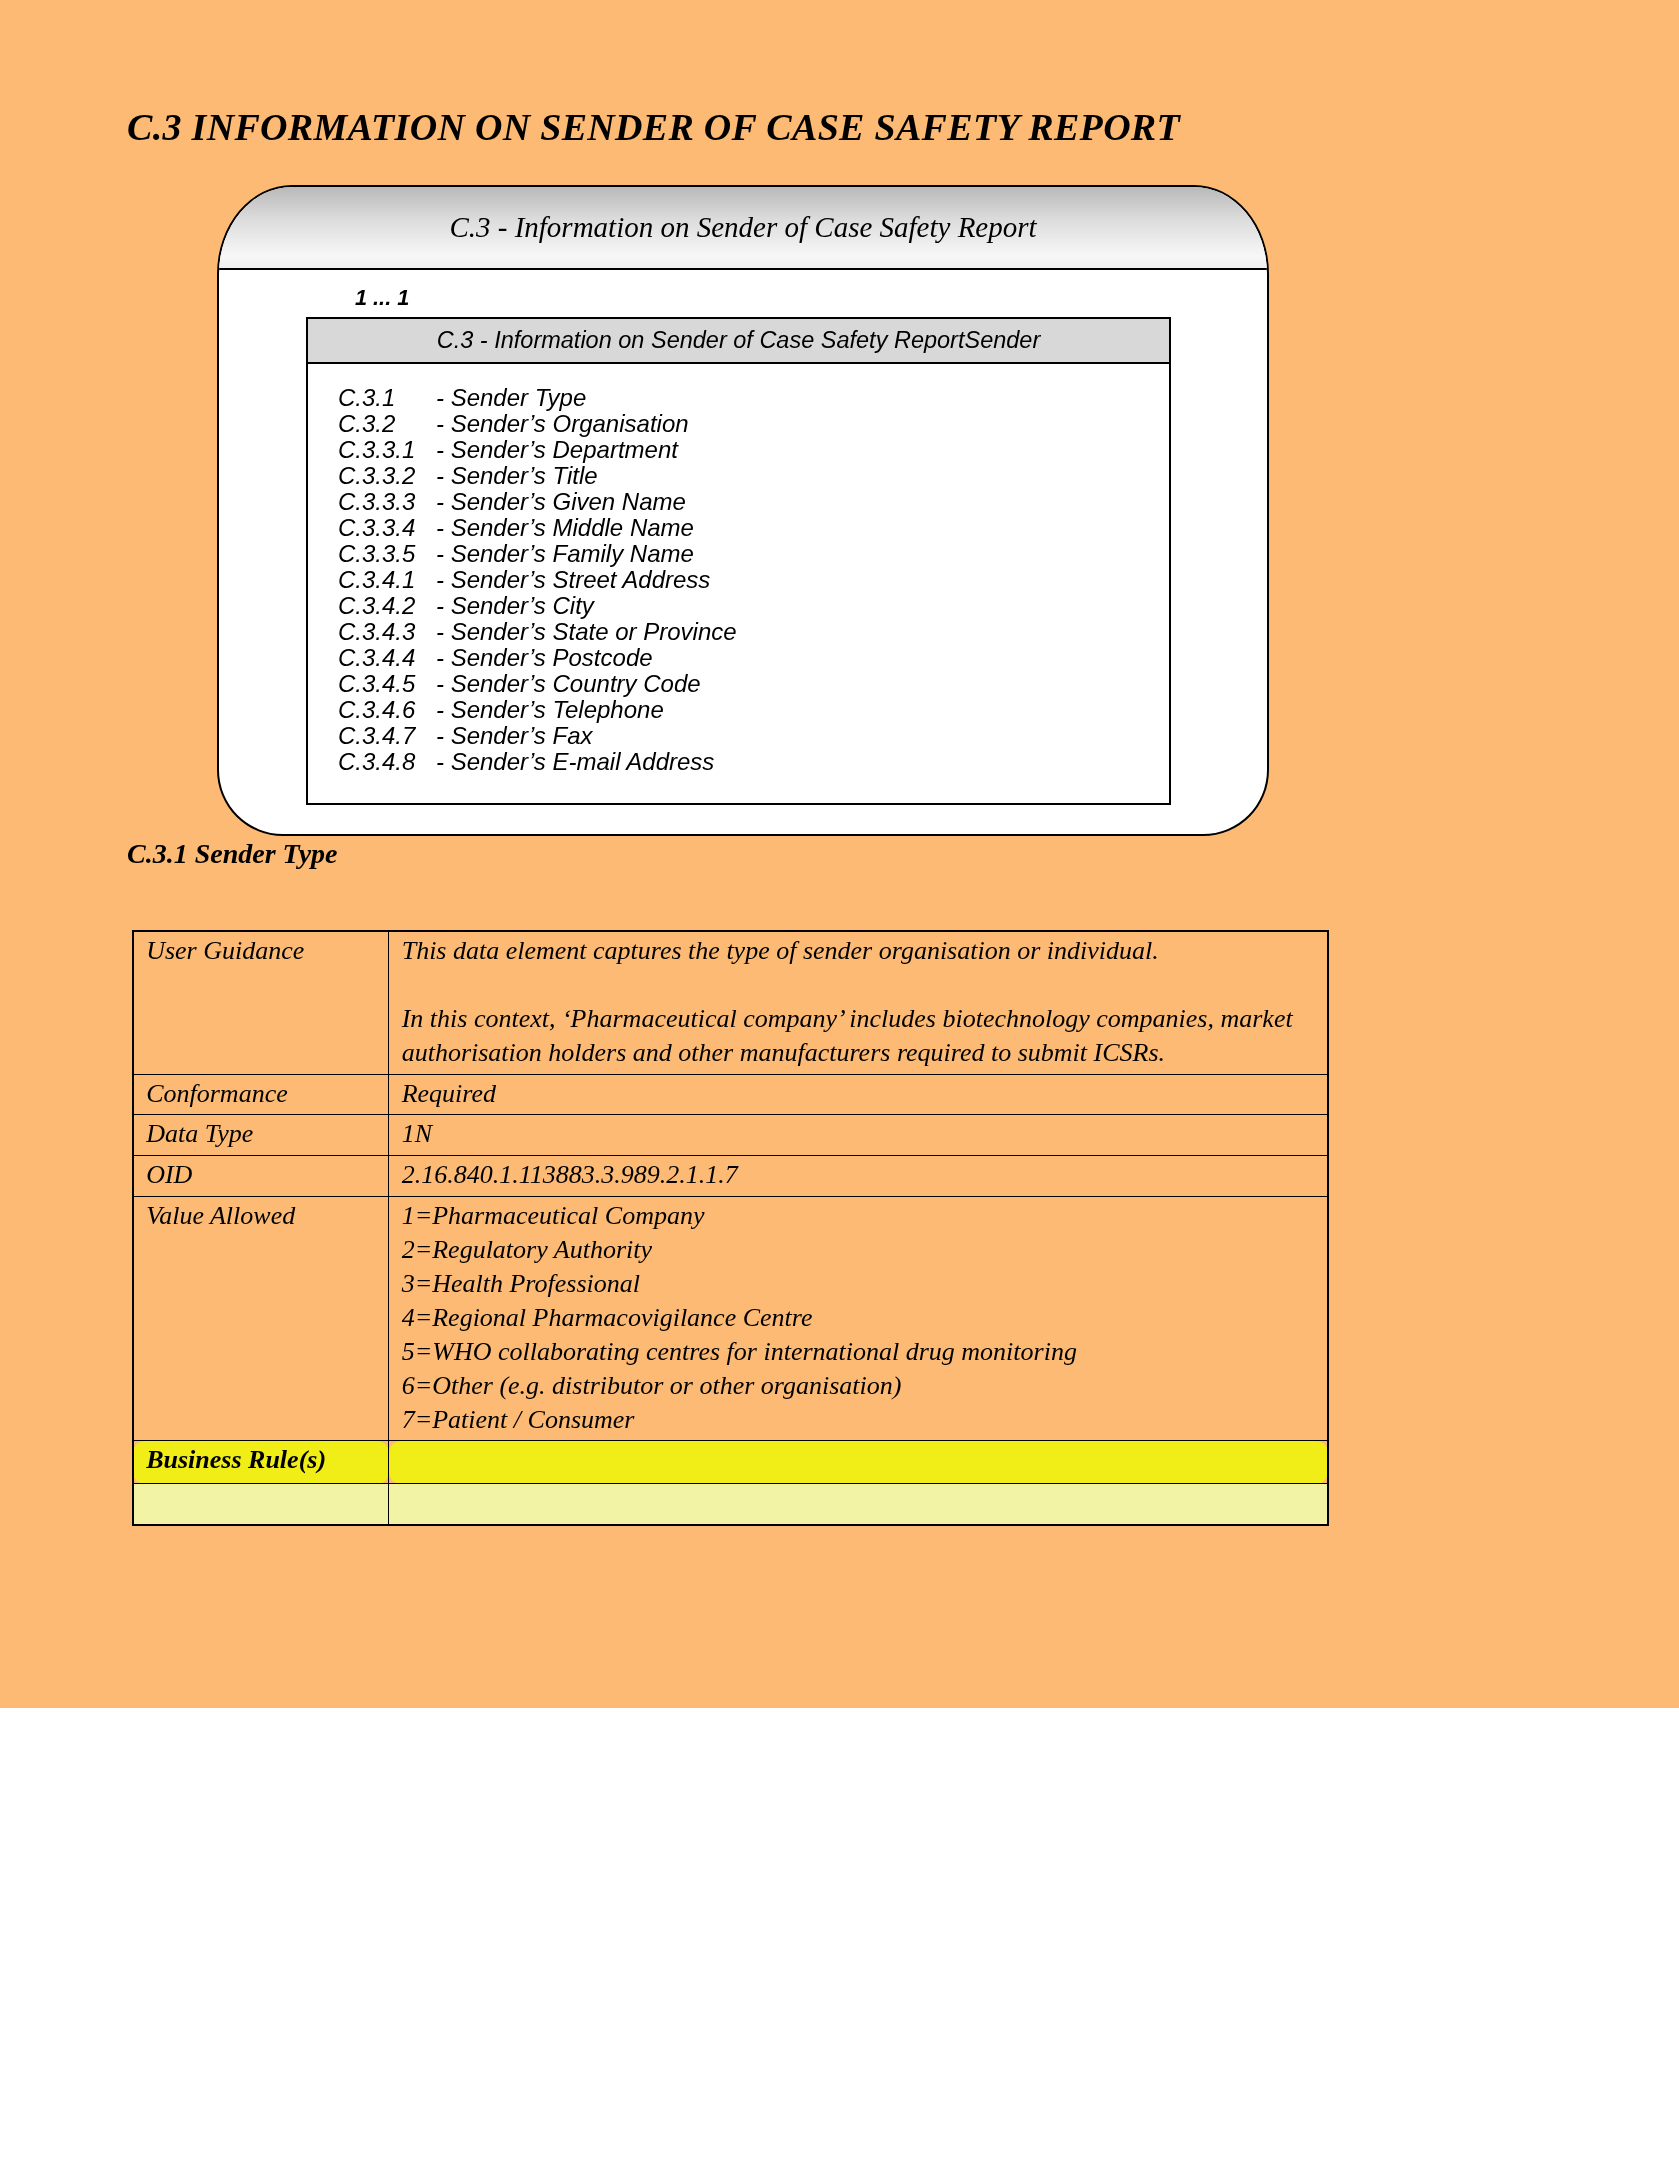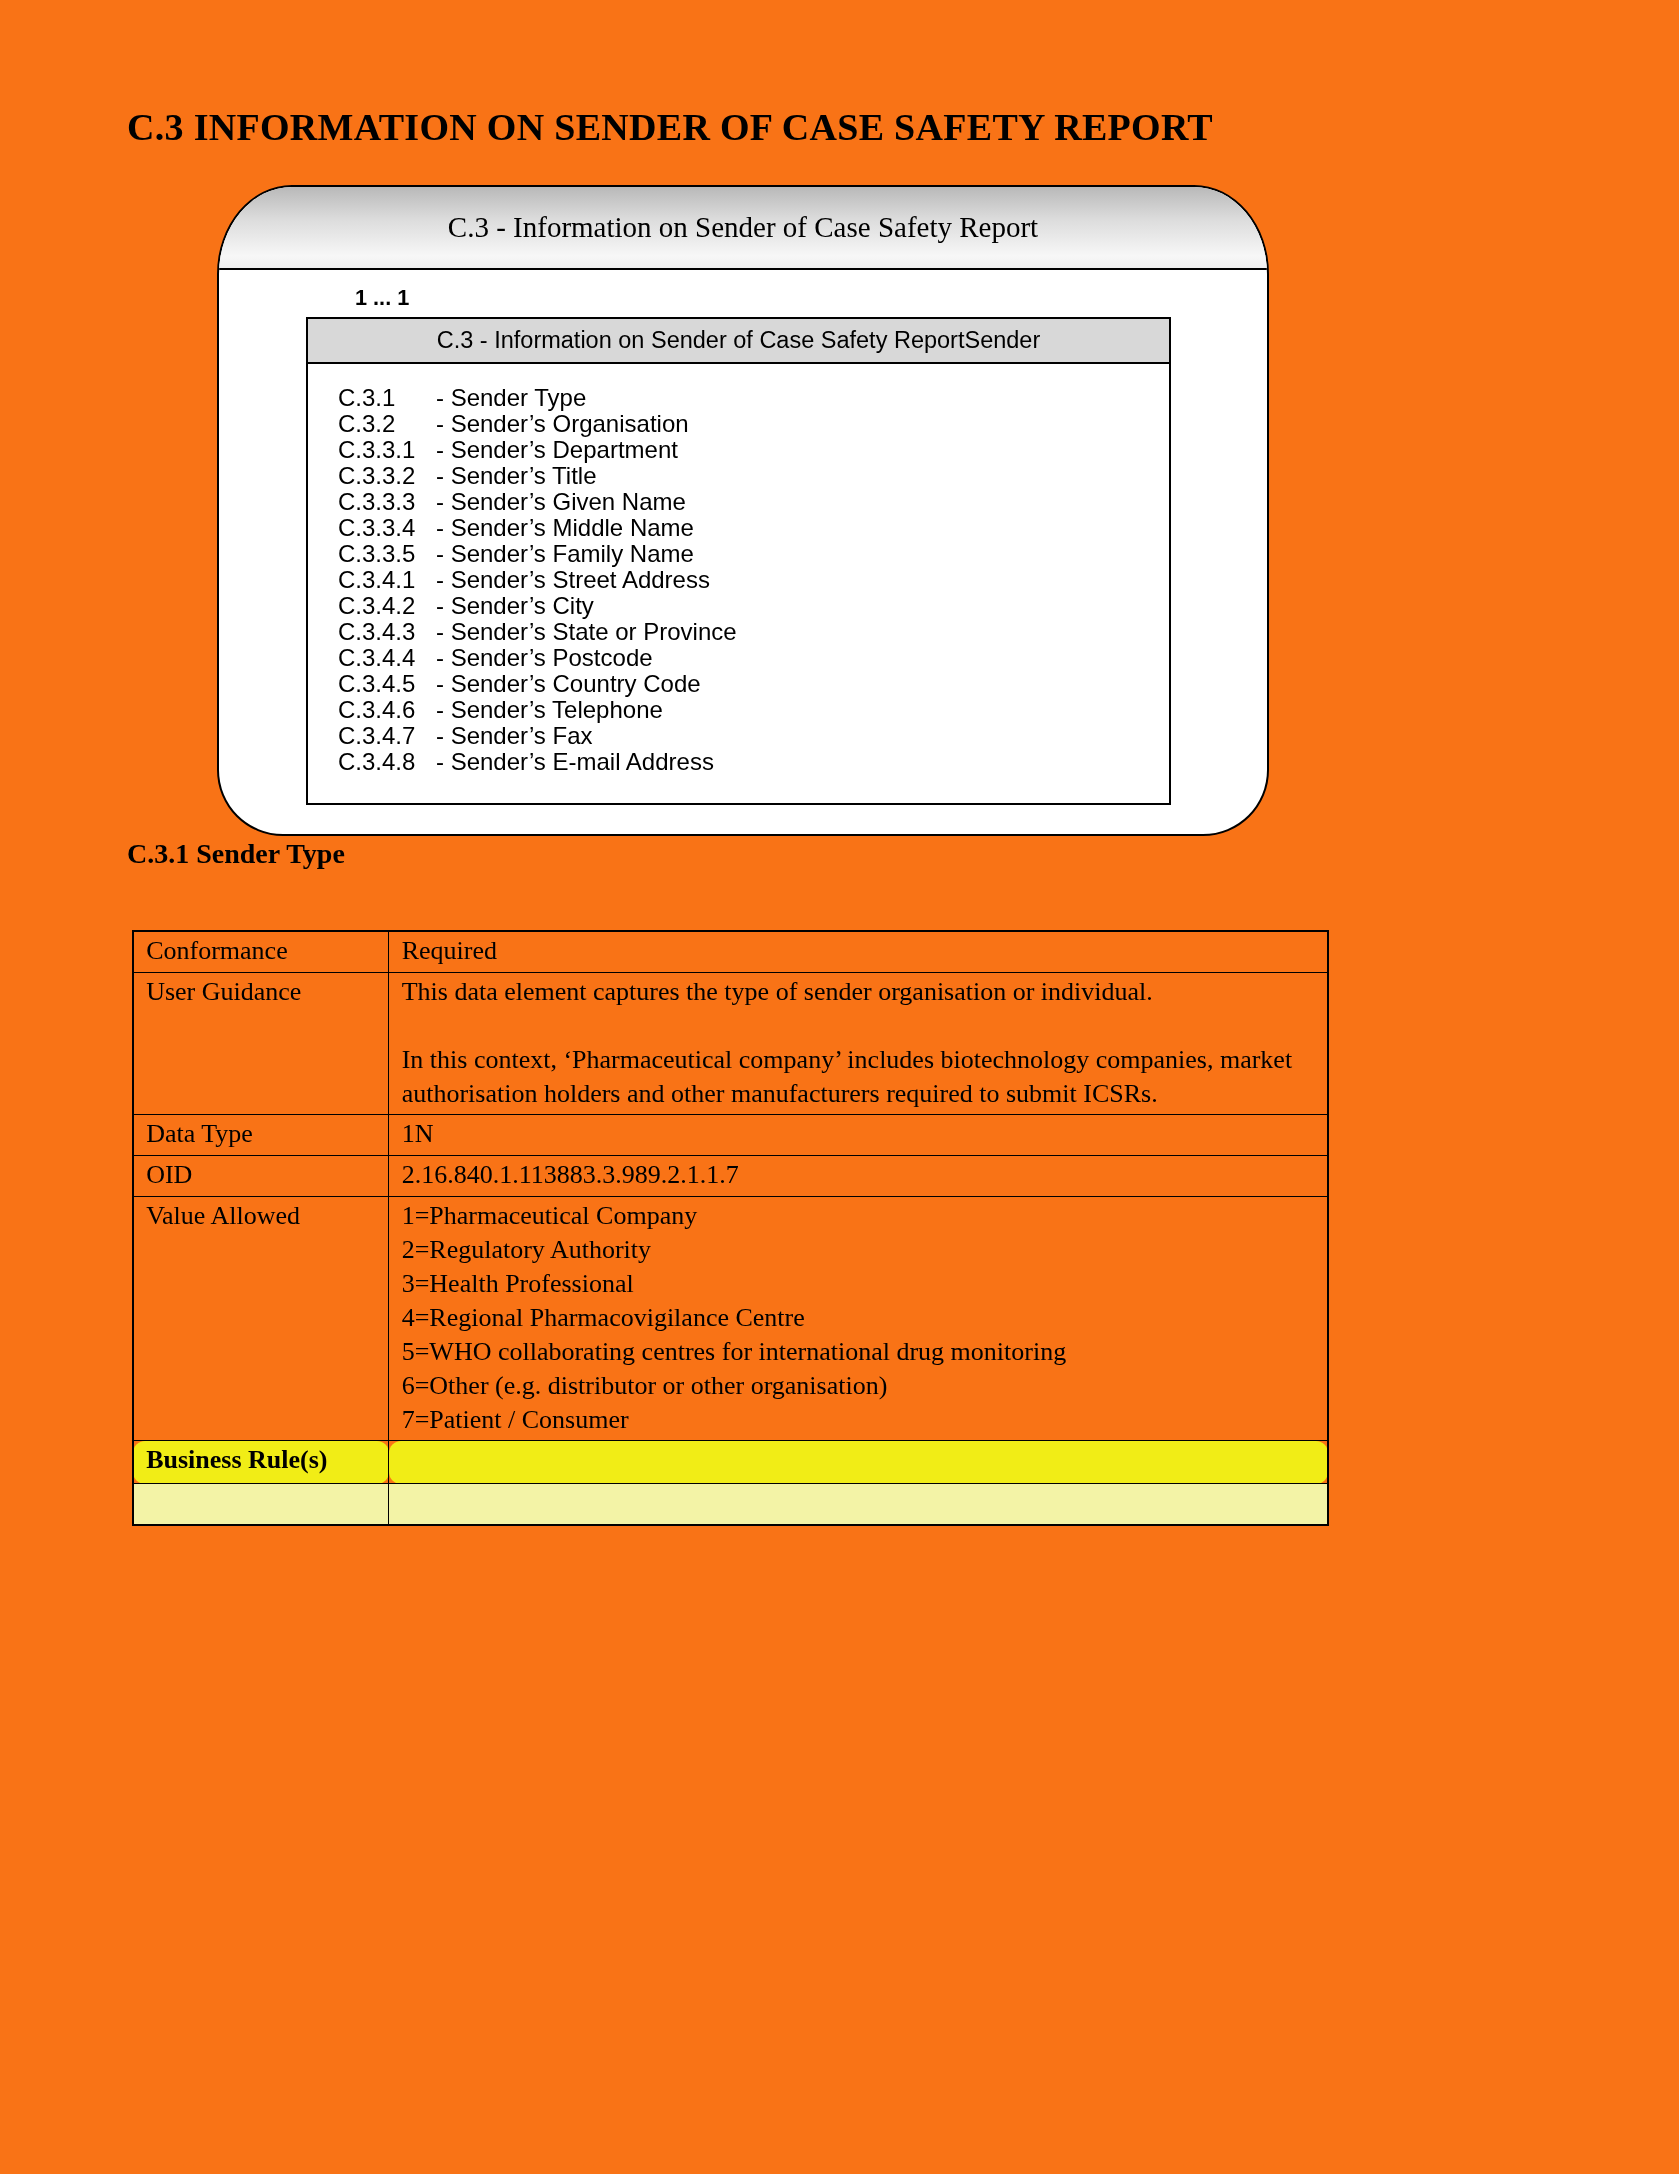--- a/index.html
+++ b/index.html
@@ -1,18 +1,18 @@
 <!DOCTYPE html>
 <html style="font-size:15px"><head>
 <meta charset="utf-8">
 <style>
   html,body { margin:0; padding:0; background:#ffffff; }
   .page {
-    position:relative; width:1680px; height:2174px; background:#f97316;
-    color:#000; font-family:"Liberation Serif", serif; overflow:hidden;
+    position:relative; width:1680px; height:1708px; background:#fdba74;
+    color:#000; font-family:"Liberation Serif", serif; overflow:hidden;font-style:italic;
   }
 
   
   .doc-heading {
     position:absolute; left:127px; top:105px;
     font-size:38px; font-weight:bold; letter-spacing:0.3px; white-space:nowrap;
   }
 
   
   .diagram {
@@ -120,29 +120,29 @@
           <li><span class="item-code">C.3.4.8</span><span>- Sender’s E-mail Address</span></li>
         </ul>
     </div>
   </div>
 
   <div class="section-heading">C.3.1 Sender Type</div>
 
   <table class="spec-table">
     <tbody>
       <tr>
-        <td class="label-col">Conformance</td>
-        <td>Required</td>
-      </tr>
-      <tr>
         <td class="label-col">User Guidance</td>
         <td>
           <div>This data element captures the type of sender organisation or individual.</div>
           <div class="ug-para2">In this context, ‘Pharmaceutical company’ includes biotechnology companies, market authorisation holders and other manufacturers required to submit ICSRs.</div>
         </td>
+      </tr>
+      <tr>
+        <td class="label-col">Conformance</td>
+        <td>Required</td>
       </tr>
       <tr>
         <td class="label-col">Data Type</td>
         <td>1N</td>
       </tr>
       <tr>
         <td class="label-col">OID</td>
         <td>2.16.840.1.113883.3.989.2.1.1.7</td>
       </tr>
       <tr>

